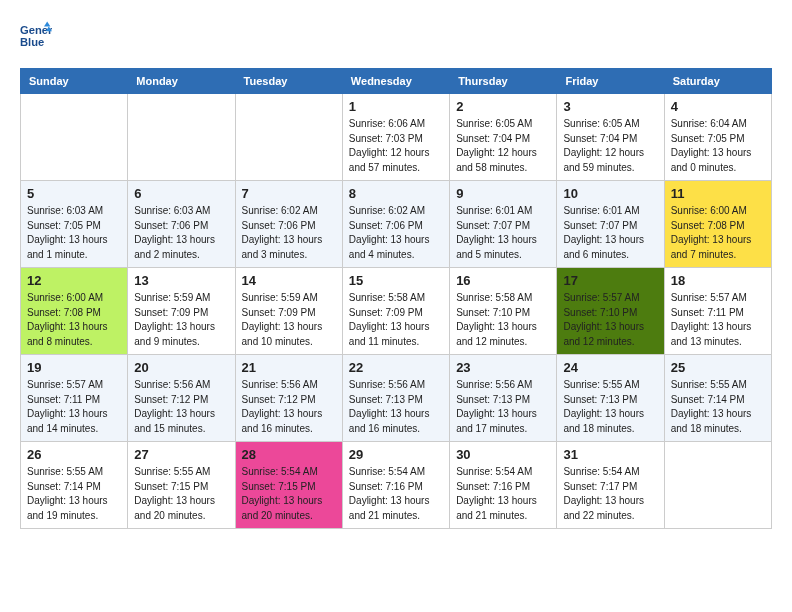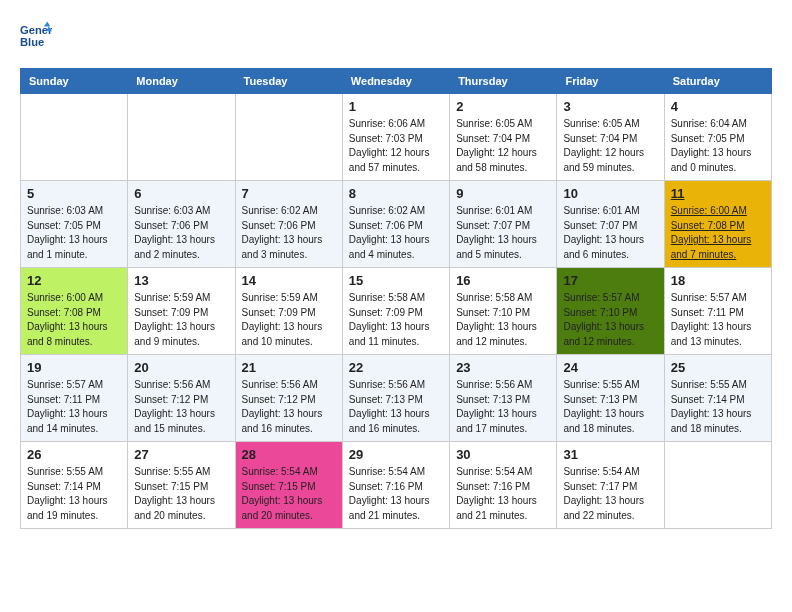--- a/index.html
+++ b/index.html
@@ -190,21 +190,21 @@
 Daylight: 13 hours
 and 5 minutes.</div>
         </td>
         <td style="background-color: rgb(240, 245, 251);">
           <span class="day-num">10</span>
           <div class="cell-info" style="white-space: pre-line;">Sunrise: 6:01 AM
 Sunset: 7:07 PM
 Daylight: 13 hours
 and 6 minutes.</div>
         </td>
-        <td style="background-color: #eab308; text-decoration: underline;">
+        <td style="background-color: #fde047;">
           <span class="day-num">11</span>
           <div class="cell-info" style="white-space: pre-line;">Sunrise: 6:00 AM
 Sunset: 7:08 PM
 Daylight: 13 hours
 and 7 minutes.</div>
         </td>
       </tr>
       <tr>
         <td style="background-color: #bef264;">
           <span class="day-num">12</span>

